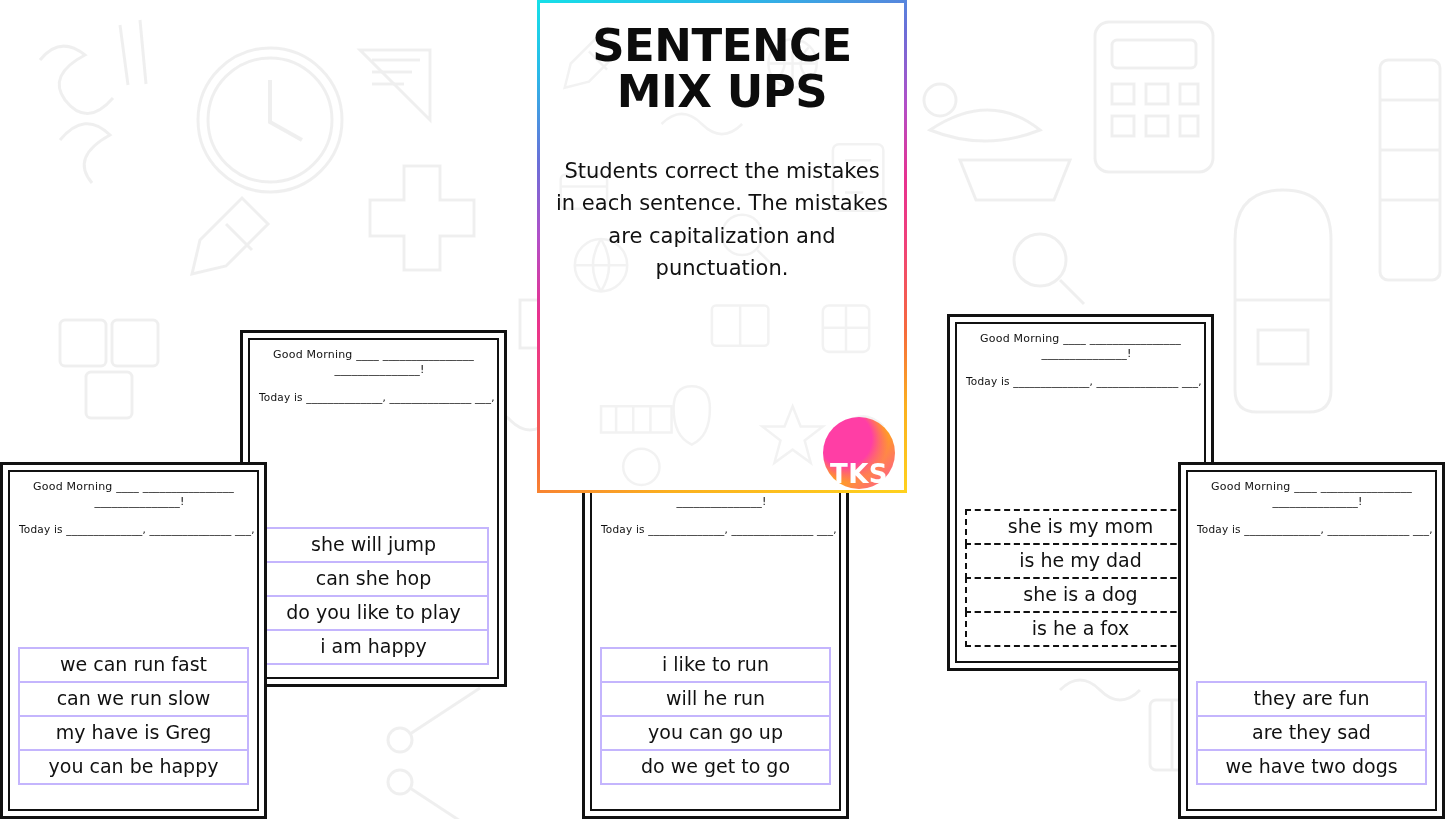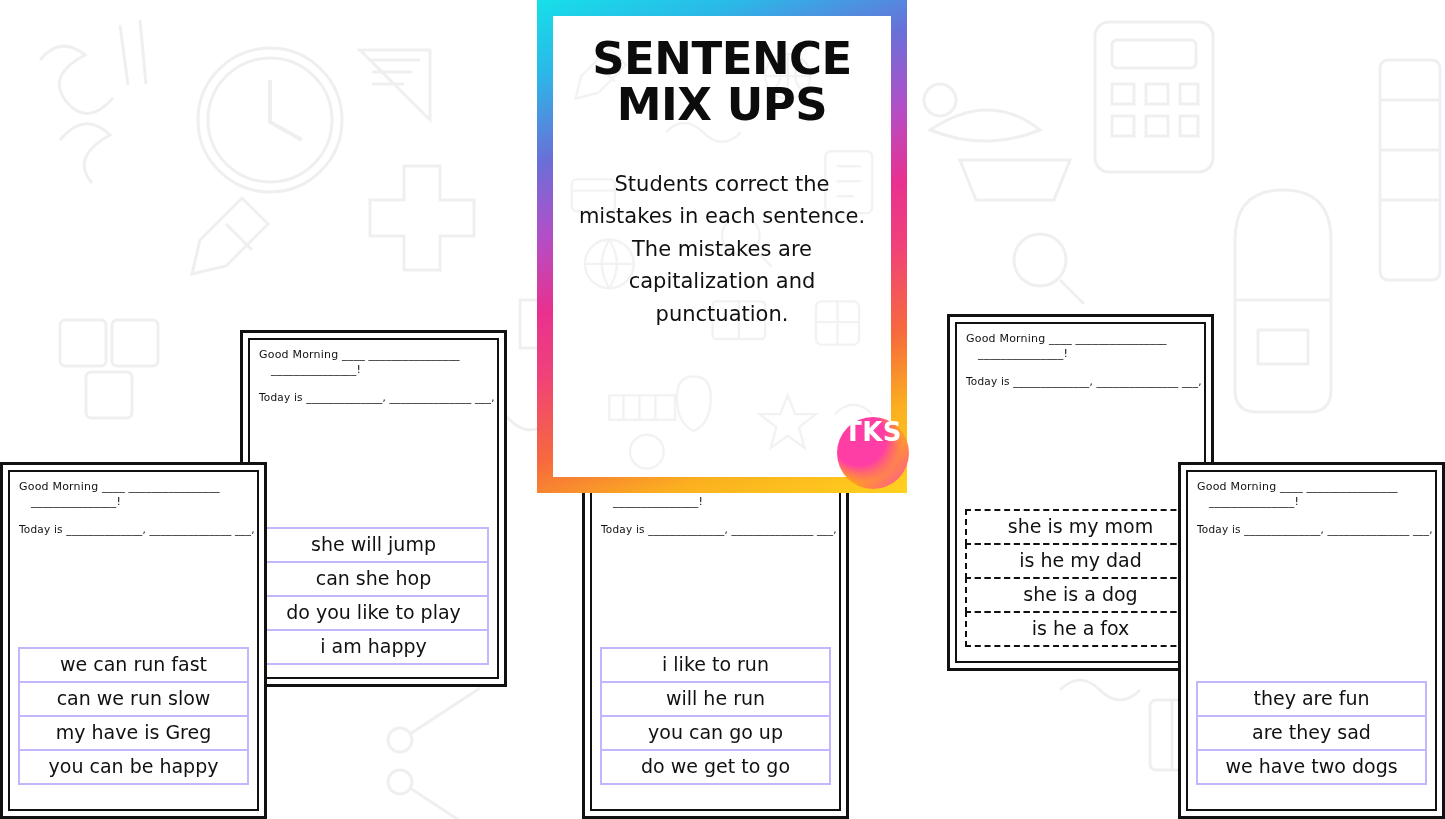--- a/index.html
+++ b/index.html
@@ -40,20 +40,21 @@
   .ws-head {
     padding: 8px 9px 0 9px;
     font-family: "DejaVu Sans", sans-serif;
   }
   .ws-line {
     font-size: 11px;
     color: #111;
     letter-spacing: .2px;
     white-space: nowrap;
     line-height: 1.35;
+    text-align: center;
   }
   .ws-line.small { font-size: 10.5px; }
   .ws-line2 { margin-left: 12px; }
   .ws-today { margin-top: 12px; }
 
   .strips {
     position: absolute;
     left: 8px; right: 8px;
     bottom: 24px;
   }
@@ -74,21 +75,21 @@
   .strips.dashed .strip {
     border: 2px dashed #111;
     background: transparent;
   }
 
   
   #poster {
     position: absolute;
     left: 537px; top: 0px;
     width: 370px; height: 493px;
-    padding: 16px;
+    padding: 3px;
     background: linear-gradient(160deg,
         #16e0e8 0%, #2bb8e8 12%, #6a6fd8 26%,
         #b24fc8 38%, #e8318f 50%, #f0417a 60%,
         #f66a3c 74%, #fbb01f 86%, #ffd21e 100%);
   }
   #poster-inner {
     position: relative;
     width: 100%; height: 100%;
     background: #ffffff;
     overflow: hidden;
@@ -111,27 +112,27 @@
     position: relative;
     margin: 40px 14px 0 14px;
     font-family: "DejaVu Sans", sans-serif;
     font-size: 21px;
     line-height: 1.55;
     text-align: center;
     color: #111;
   }
   #logo-badge {
     position: absolute;
-    left: 300px; top: 417px;
+    left: 286px; top: 417px;
     width: 72px; height: 72px;
     border-radius: 50%;
     background:
       radial-gradient(circle at 30% 30%, #ff3ea5 0%, #ff3ea5 38%, rgba(255,62,165,0) 62%),
       linear-gradient(135deg, #ffd400 0%, #ffb400 45%, #ff4fa0 100%);
-    display: flex; align-items: flex-start; justify-content: center;
+    display: flex; align-items: flex-end; justify-content: center;
     box-shadow: 0 0 0 0 rgba(0,0,0,0);
   }
   #logo-badge .logo-text {
     font-family: "DejaVu Sans", sans-serif;
     font-weight: bold;
     font-size: 26px;
     color: #ffffff;
     letter-spacing: 0.5px;
   }
 

